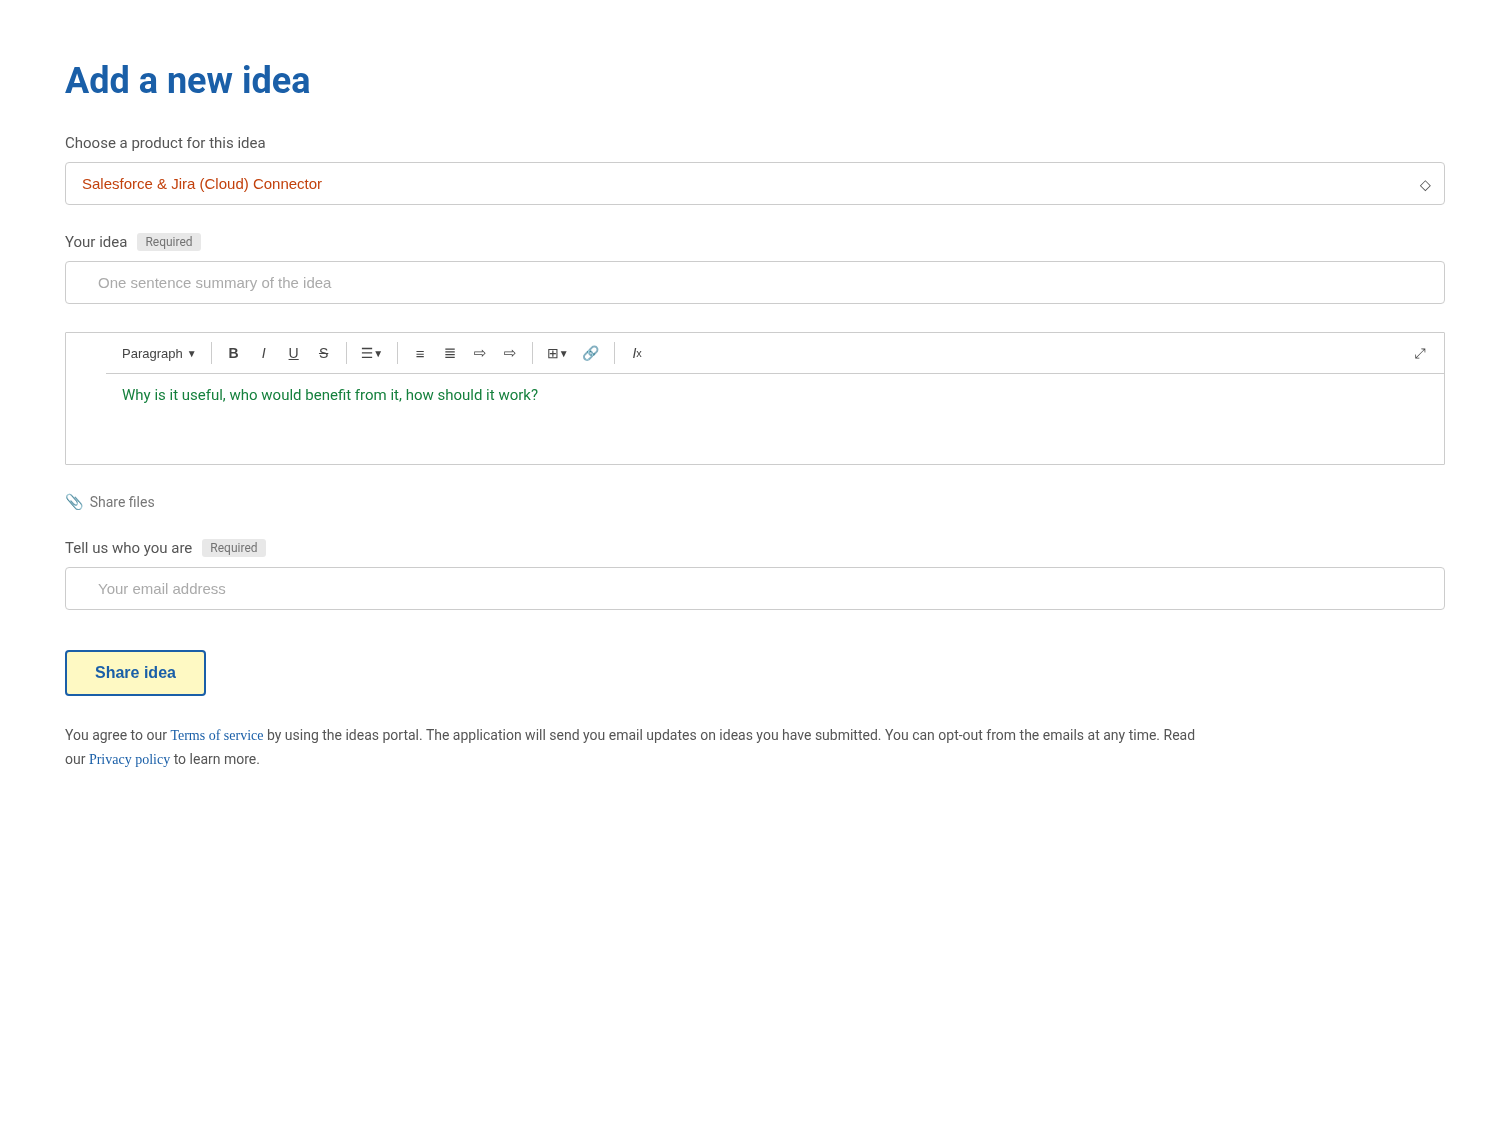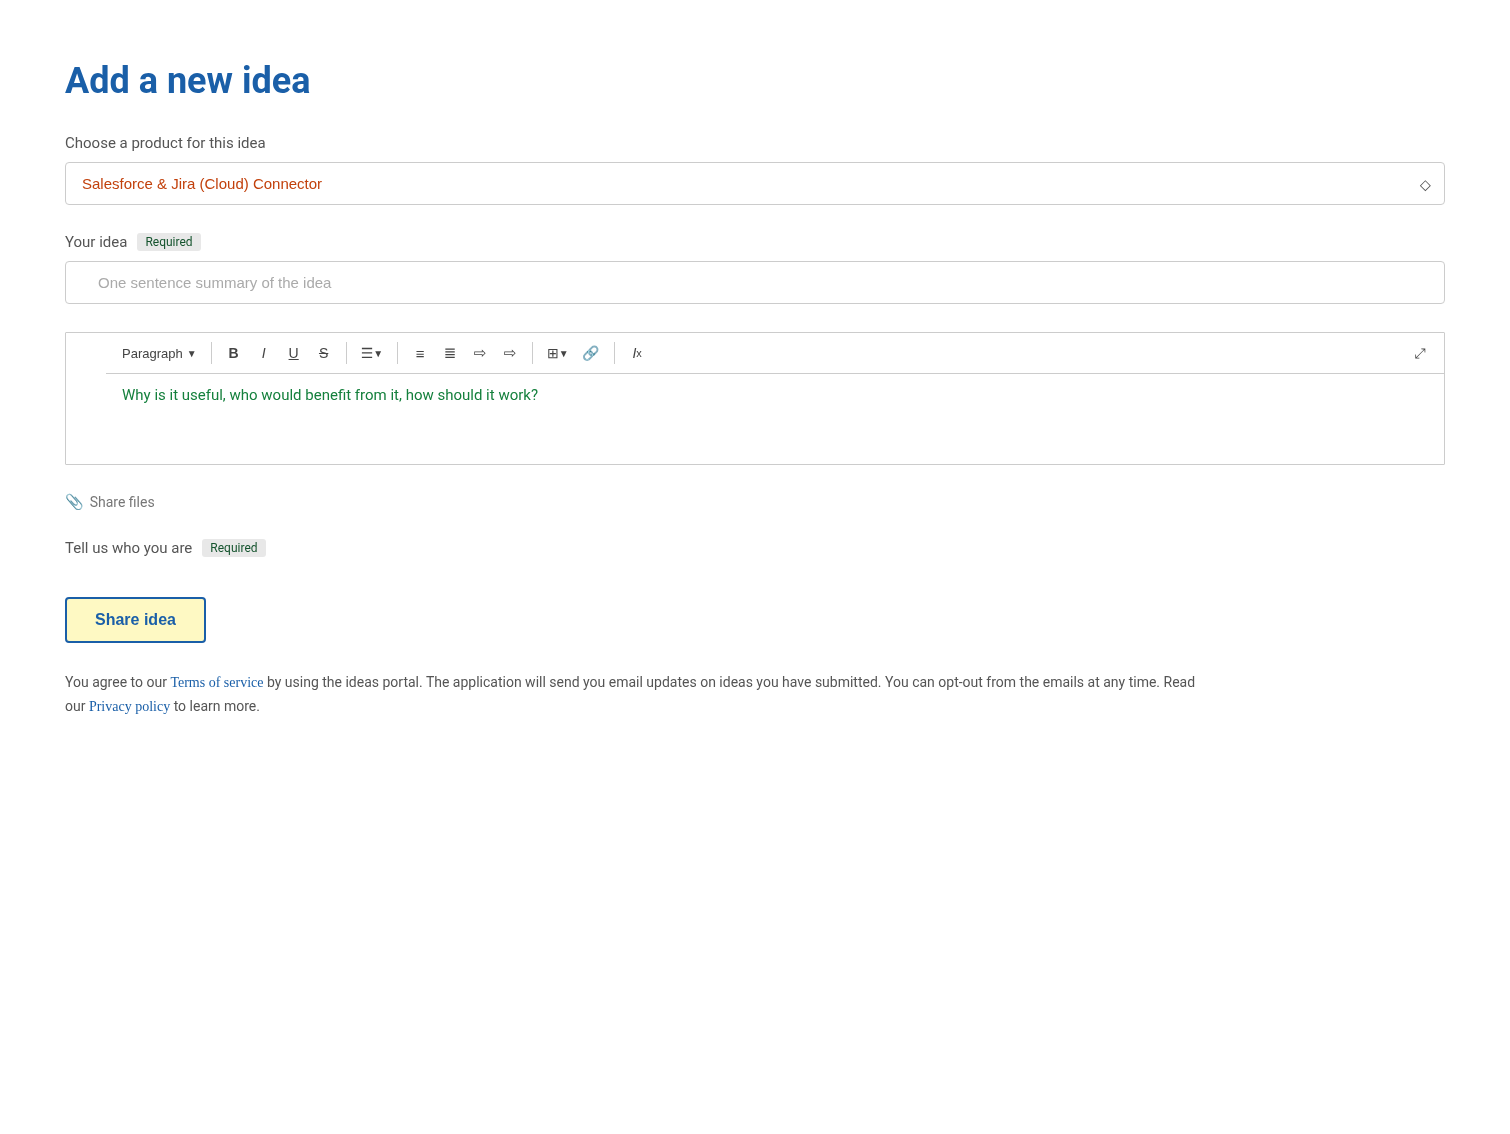--- a/index.html
+++ b/index.html
@@ -27,21 +27,21 @@
       font-size: 15px;
       color: #555555;
       margin-bottom: 10px;
       display: flex;
       align-items: center;
       gap: 10px;
     }
 
     .required-badge {
       background-color: #e8e8e8;
-      color: #14532d;
+      color: #737373;
       font-size: 12px;
       padding: 2px 8px;
       border-radius: 3px;
       font-weight: normal;
     }
 
     .form-section {
       margin-bottom: 28px;
     }
 
@@ -328,20 +328,21 @@
     <span>Share files</span>
   </a>
 </div>
 
 
 <div class="form-section">
   <div class="field-label">
     <span>Tell us who you are</span>
     <span class="required-badge">Required</span>
   </div>
+  <input type="email" class="email-input" placeholder="Your email address" style="">
 </div>
 
 
 <button class="share-btn">Share idea</button>
 
 
 <div class="terms-text">
   <span>You agree to our </span><a class="terms-link" href="#">Terms of service</a><span> by using the ideas portal. The application will send you email updates on ideas you have submitted. You can opt-out from the emails at any time. Read our </span><a class="terms-link" href="#">Privacy policy</a><span> to learn more.</span>
 </div>
 

